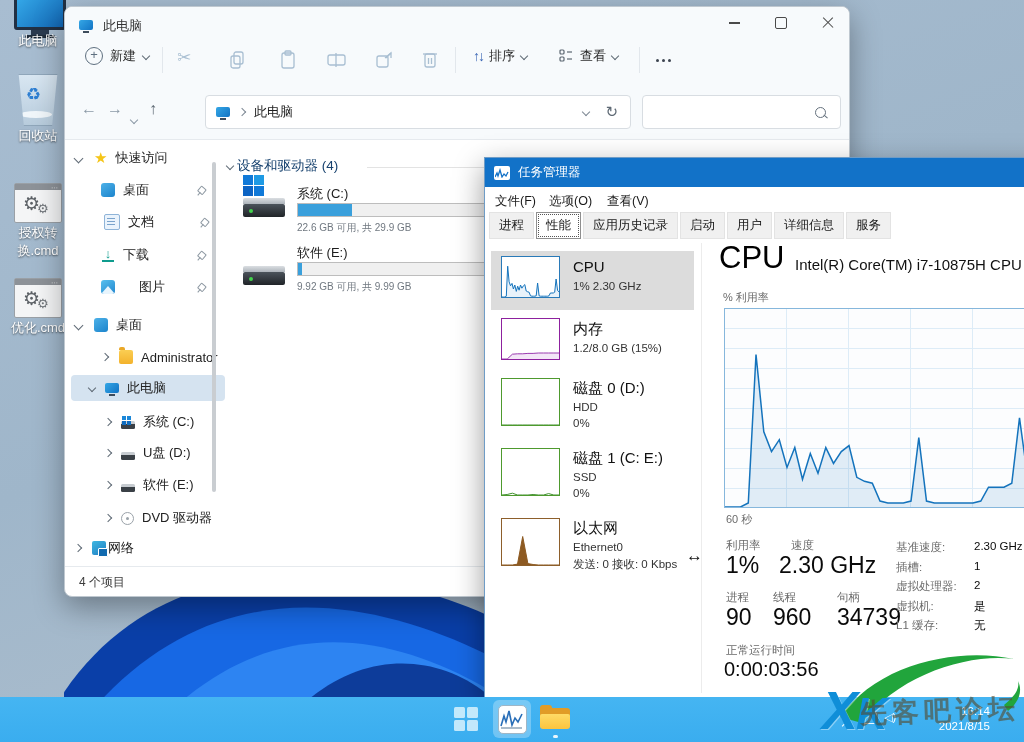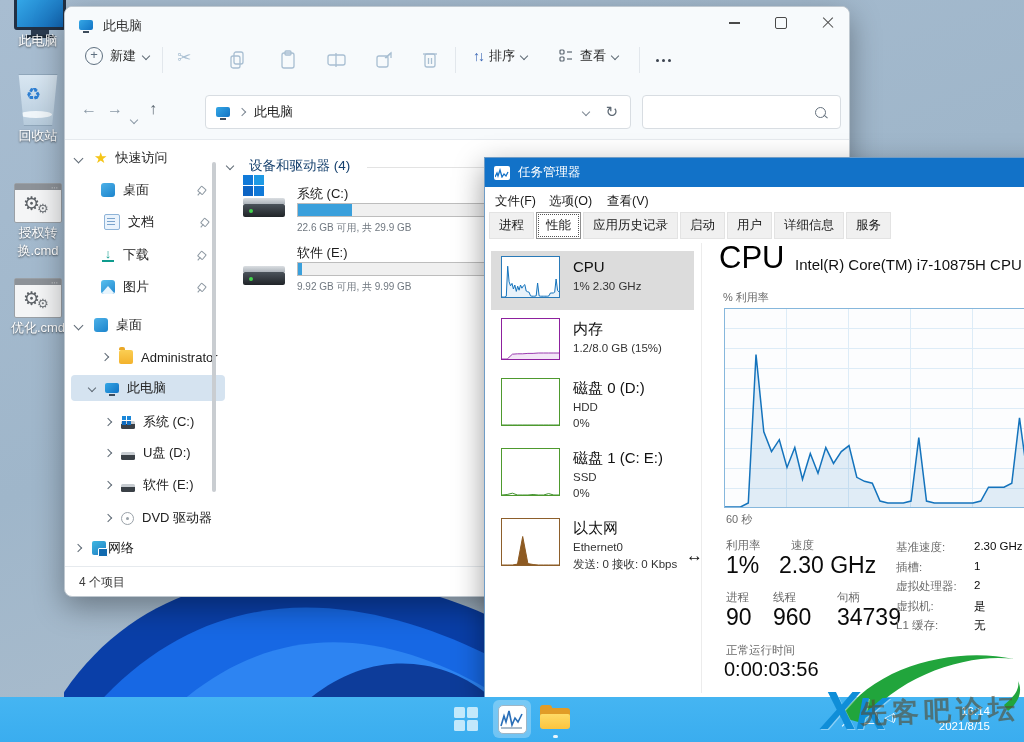--- a/index.html
+++ b/index.html
@@ -287,21 +287,21 @@
       <span style="margin-left:8px;">文档</span>
       <span class="pin" style="margin-left:auto;"></span>
     </div>
     <div class="srow" style="left:36px;top:235px;width:104px;">
       <span class="i14 ic-dl">↓</span>
       <span style="margin-left:8px;">下载</span>
       <span class="pin" style="margin-left:auto;"></span>
     </div>
     <div class="srow" style="left:36px;top:267px;width:104px;">
       <span class="i14 ic-pic"></span>
-      <span style="margin-left:8px;">图片</span>
+      <span style="margin-left:24px;">图片</span>
       <span class="pin" style="margin-left:auto;"></span>
     </div>
     <div class="srow" style="left:10px;top:305px;">
       <span class="chv down"></span>
       <span class="i14 ic-desk" style="margin-left:12px;"></span>
       <span style="margin-left:8px;">桌面</span>
     </div>
     <div class="srow" style="left:37px;top:337px;">
       <span class="chv right sm"></span>
       <span class="i14 ic-folder" style="margin-left:11px;"></span>
@@ -332,21 +332,21 @@
       <span class="i14 ic-dvd" style="margin-left:10px;"></span>
       <span style="margin-left:8px;white-space:nowrap;">DVD 驱动器</span>
     </div>
     <div class="srow" style="left:10px;top:528px;">
       <span class="chv right sm"></span>
       <span class="i14 ic-net" style="margin-left:11px;"></span>
       <span style="margin-left:2px;">网络</span>
     </div>
     <div class="abs" style="left:147px;top:155px;width:4px;height:330px;background:#c9cdd1;border-radius:2px;"></div>
 
-    <div class="abs" style="left:162px;top:150px;display:flex;align-items:center;gap:16px;">
+    <div class="abs" style="left:162px;top:150px;display:flex;align-items:center;gap:4px;">
       <span class="chv down sm"></span>
       <span class="grouphdr">设备和驱动器 (4)</span>
     </div>
     <div class="abs rule" style="left:302px;top:160px;width:460px;"></div>
 
     <div class="abs" style="left:178px;top:178px;">
       <div class="drv">
         <span class="wlogo">
             <i></i>
             <i></i>

